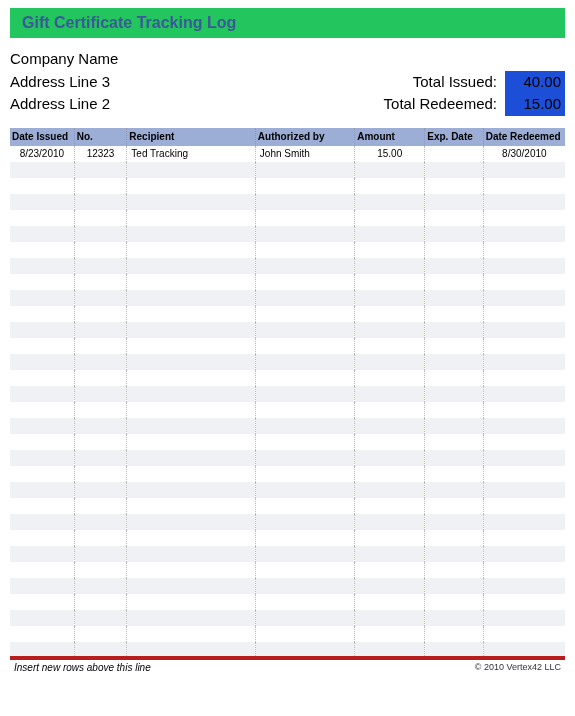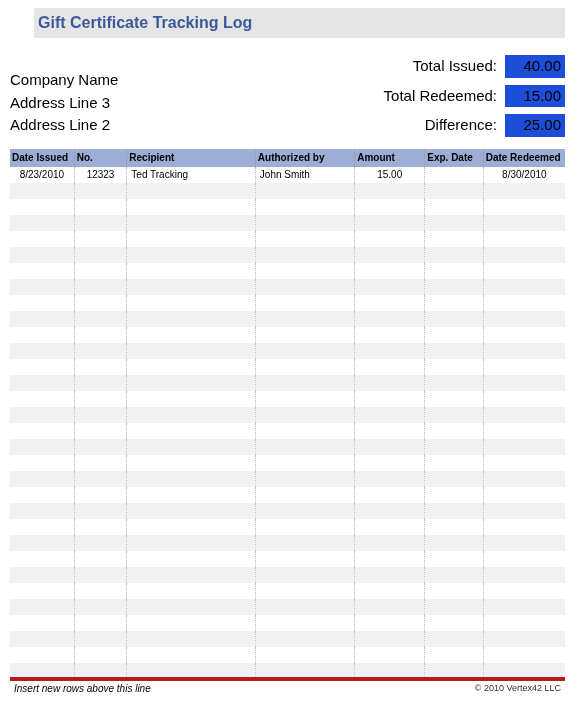--- a/index.html
+++ b/index.html
@@ -5,46 +5,44 @@
     * { margin: 0; padding: 0; box-sizing: border-box; }
     body {
       font-family: Arial, sans-serif;
       background: #fff;
       width: 575px;
       height: 716px;
       position: relative;
       padding: 8px 10px;
     }
     .title-bar {
-      background: #e5e5e5;
+      background: #22c55e;
       color: #3b5998;
       font-weight: bold;
       font-size: 16px;
-      padding: 6px 4px;
+      padding: 6px 12px;
       margin-bottom: 10px;
-      margin-left: 24px;
     }
     .info-row {
       display: flex;
       justify-content: space-between;
       align-items: flex-end;
       font-size: 15px;
       margin-bottom: 12px;
     }
     .company-info { line-height: 1.5; }
     .totals {
       text-align: right;
       line-height: 1.5;
     }
     .totals-line {
       display: flex;
       justify-content: flex-end;
       align-items: center;
       gap: 8px;
-      margin-top: 7px;
     }
     .totals-label { white-space: nowrap; }
     .totals-value {
       background: #1d4ed8;
       min-width: 60px;
       padding: 0 4px;
       text-align: right;
     }
     table {
       width: 100%;
@@ -109,24 +107,20 @@
     <div>Address Line 2</div>
   </div>
   <div class="totals">
     <div class="totals-line">
       <span class="totals-label">Total Issued:</span>
       <span class="totals-value">40.00</span>
     </div>
     <div class="totals-line">
       <span class="totals-label">Total Redeemed:</span>
       <span class="totals-value">15.00</span>
-    </div>
-    <div class="totals-line">
-      <span class="totals-label">Difference:</span>
-      <span class="totals-value">25.00</span>
     </div>
   </div>
 </div>
 
 <table>
   <colgroup>
     <col class="col-date-issued">
       <col class="col-no">
       <col class="col-recipient">
     <col class="col-authorized">

